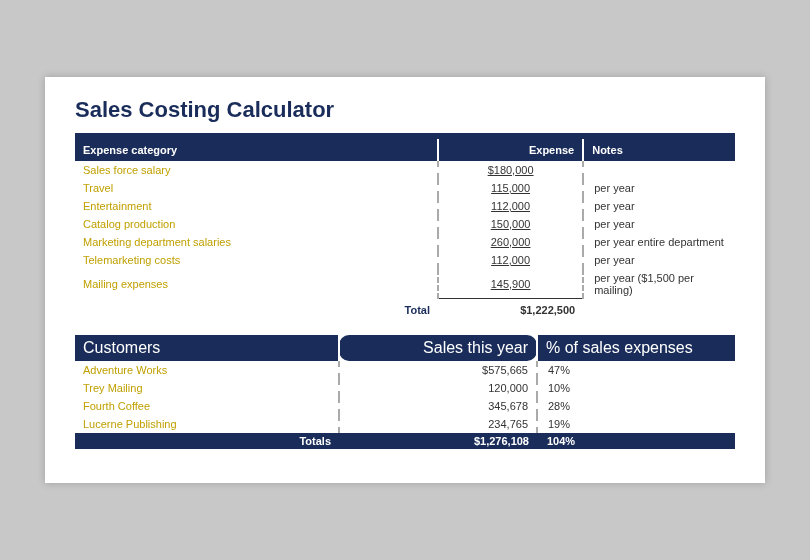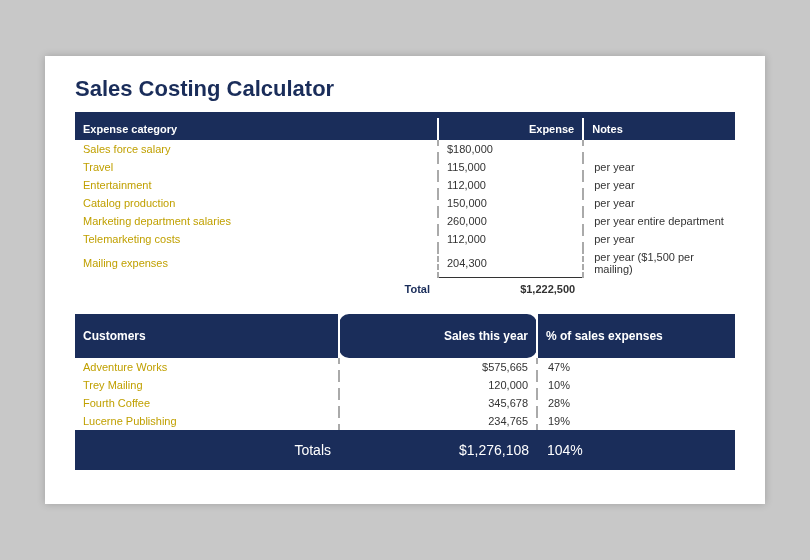--- a/index.html
+++ b/index.html
@@ -74,24 +74,25 @@
       font-size: 11px;
       border-bottom: none;
       vertical-align: middle;
     }
     .data-row td:nth-child(1) {
       color: #c0a000;
       border-right: 2px dashed #aaa;
       width: 55%;
     }
     .data-row td:nth-child(2) {
-      text-align: left;
+      text-align: center;
       color: #333;
       border-right: 2px dashed #aaa;
       width: 22%;
+      text-decoration: underline;
     }
     .data-row td:nth-child(3) {
       color: #333;
       width: 23%;
       padding-left: 10px;
     }
 
     .total-row td {
       padding: 5px 8px;
       font-size: 11px;
@@ -109,23 +110,23 @@
       border-top: 1px solid #333;
     }
     .total-row td:nth-child(3) {
       width: 23%;
     }
 
     
     .cust-header-row td {
       background: #1a2d5a;
       color: #fff;
-      font-weight: bold;
-      padding: 15px 8px;
-      font-size: 12px;
+      font-weight: normal;
+      padding: 4px 8px;
+      font-size: 16px;
       border-right: 2px solid #fff;
     }
     .cust-header-row td:last-child {
       border-right: none;
     }
     .cust-data-row td {
       padding: 3px 8px;
       font-size: 11px;
     }
     .cust-data-row td:nth-child(1) {
@@ -143,23 +144,23 @@
       color: #333;
       width: 30%;
       padding-left: 10px;
     }
 
     .totals-footer {
       background: #1a2d5a;
       color: #fff;
     }
     .totals-footer td {
-      padding: 12px 8px;
-      font-size: 14px;
-      font-weight: normal;
+      padding: 2px 8px;
+      font-size: 11px;
+      font-weight: bold;
     }
     .totals-footer td:nth-child(1) {
       text-align: right;
       width: 40%;
     }
     .totals-footer td:nth-child(2) {
       text-align: right;
       width: 30%;
     }
     .totals-footer td:nth-child(3) {
@@ -213,21 +214,21 @@
     <td>260,000</td>
     <td>per year entire department</td>
   </tr>
           <tr class="data-row">
     <td>Telemarketing costs</td>
     <td>112,000</td>
     <td>per year</td>
   </tr>
           <tr class="data-row">
     <td>Mailing expenses</td>
-    <td>204,300</td>
+    <td>145,900</td>
     <td>per year ($1,500 per mailing)</td>
   </tr>
         </tbody>
       <tfoot>
         <tr class="total-row">
           <td>Total</td>
           <td>$1,222,500</td>
           <td></td>
         </tr>
       </tfoot>

